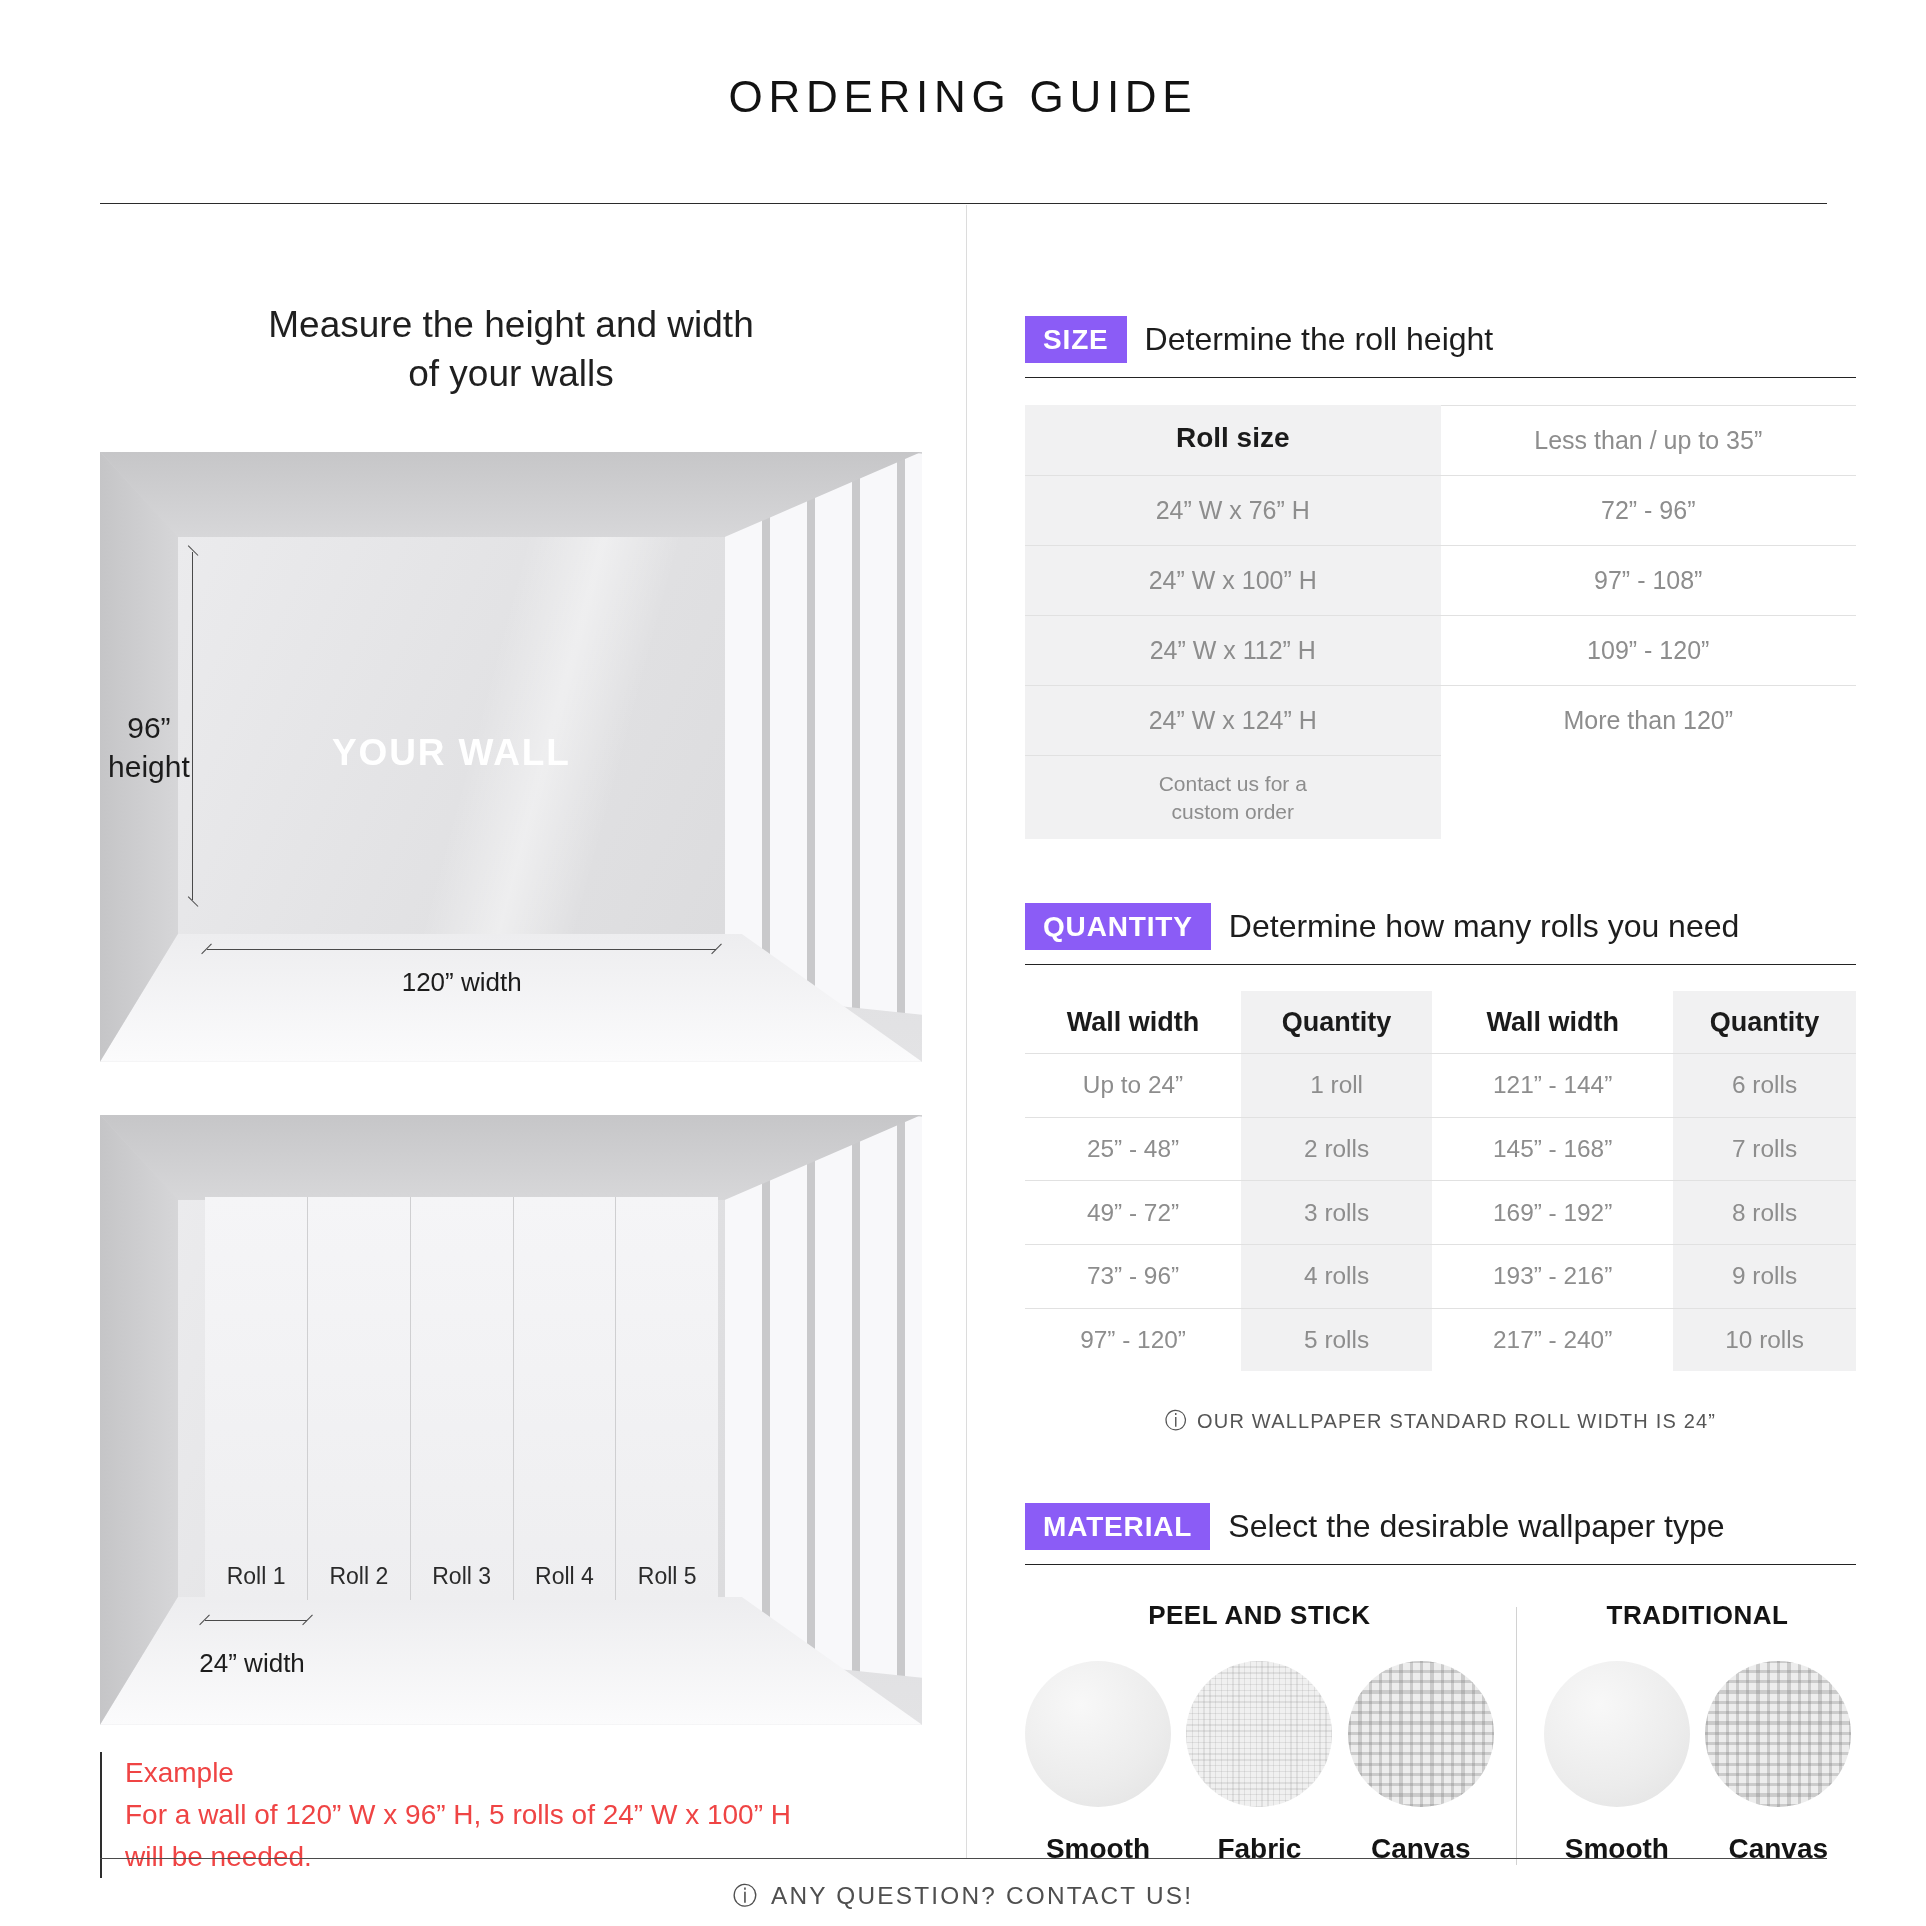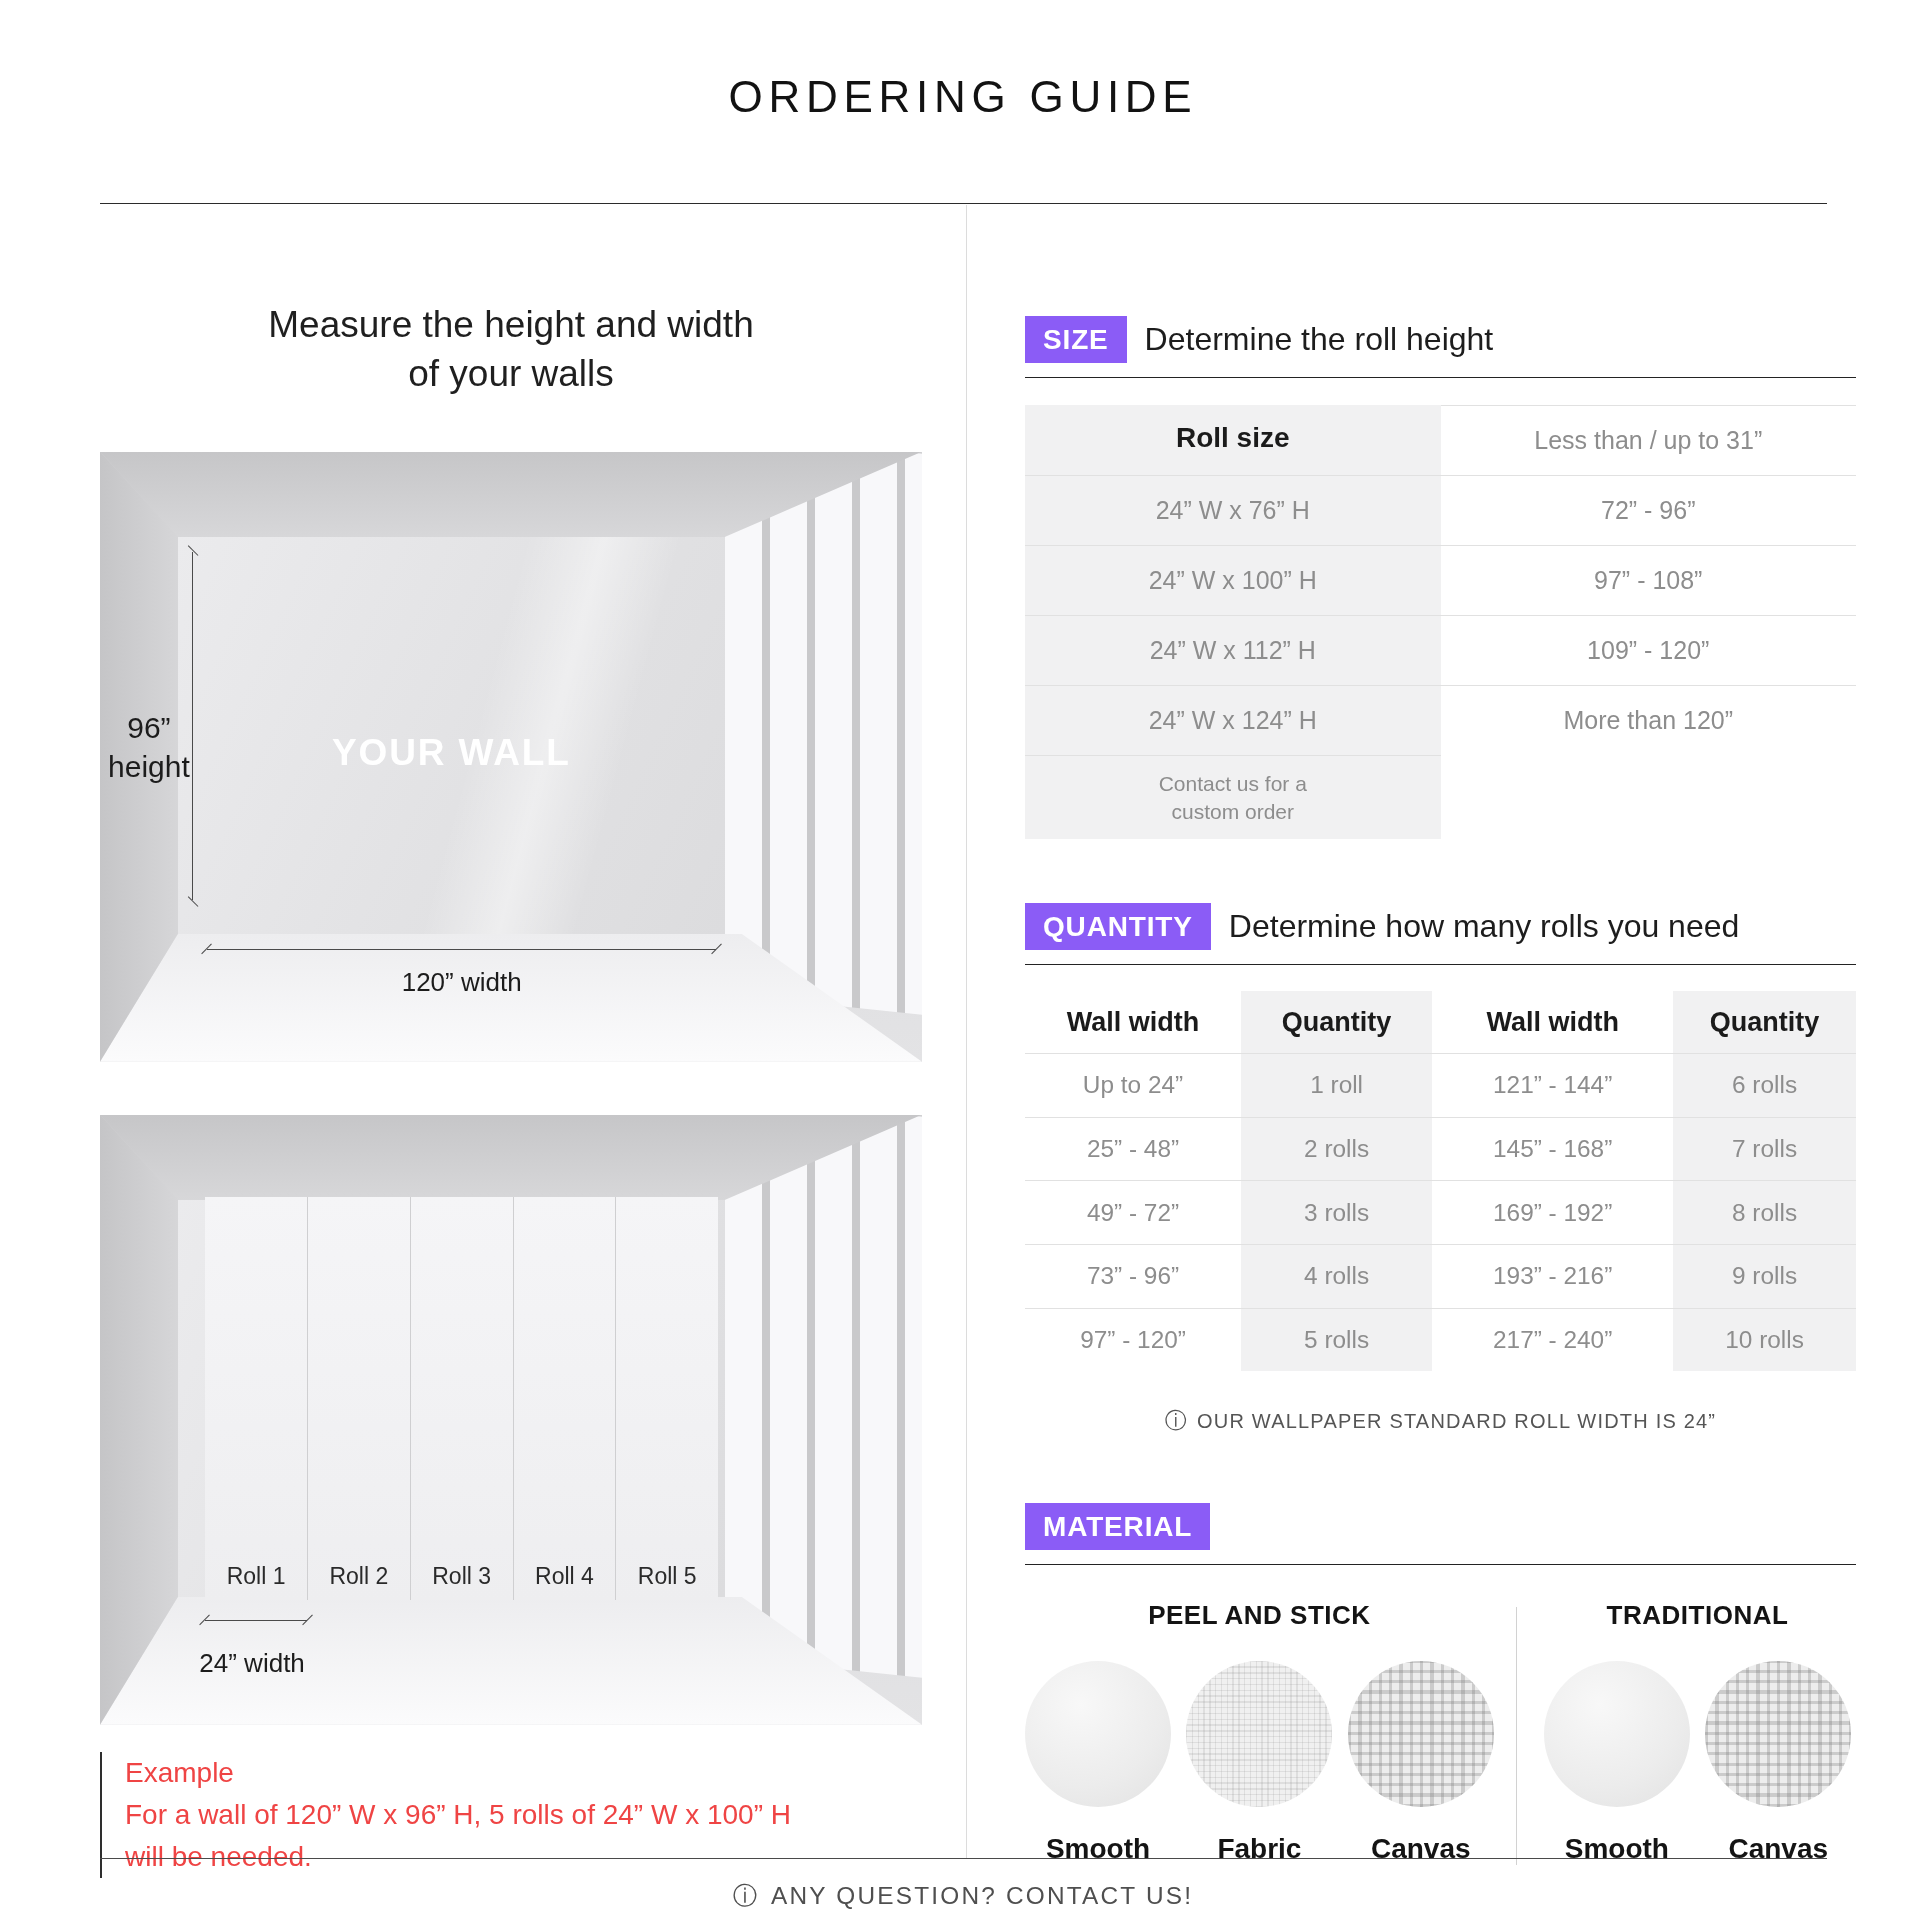--- a/index.html
+++ b/index.html
@@ -177,21 +177,21 @@
   <div class="right-col">
 
     <div class="sec-size">
       <div class="section-header">
         <span class="badge">SIZE</span>
         <span class="section-title">Determine the roll height</span>
       </div>
       <div class="size-table">
         <div class="cell th shade">Roll size</div>
 
-        <div class="cell td">Less than / up to 31”</div>
+        <div class="cell td">Less than / up to 35”</div>
         <div class="cell td shade">24” W x 76” H</div>
         <div class="cell td">72” - 96”</div>
         <div class="cell td shade">24” W x 100” H</div>
         <div class="cell td">97” - 108”</div>
         <div class="cell td shade">24” W x 112” H</div>
         <div class="cell td">109” - 120”</div>
         <div class="cell td shade">24” W x 124” H</div>
         <div class="cell td">More than 120”</div>
         <div class="cell td shade small preline">Contact us for a
 custom order</div>
@@ -235,20 +235,21 @@
         <div class="cell td shade">10 rolls</div>
       </div>
       <div class="qty-note">
         <span class="ico">ⓘ</span><span>OUR WALLPAPER STANDARD ROLL WIDTH IS 24”</span>
       </div>
     </div>
 
     <div class="sec-mat">
       <div class="section-header">
         <span class="badge">MATERIAL</span>
+        <span class="section-title">Select the desirable wallpaper type</span>
       </div>
       <div class="material-row">
         <div class="group group-peel">
           <div class="group-title">PEEL AND STICK</div>
           <div class="swatches">
             <div class="swatch">
               <div class="circle tex-smooth"></div>
               <div class="swatch-label">Smooth</div>
             </div>
             <div class="swatch">

